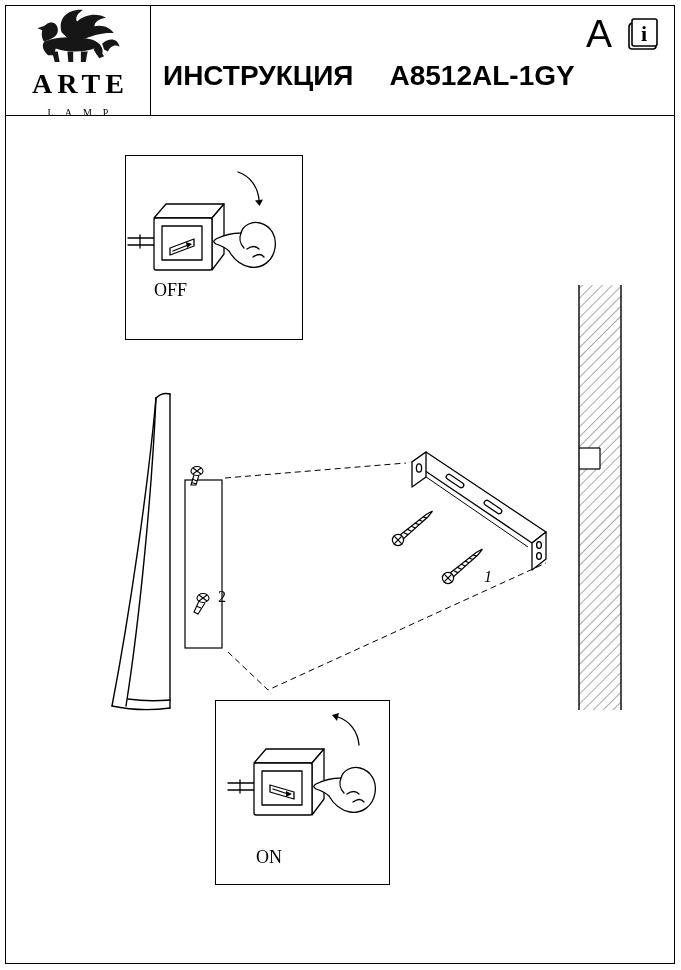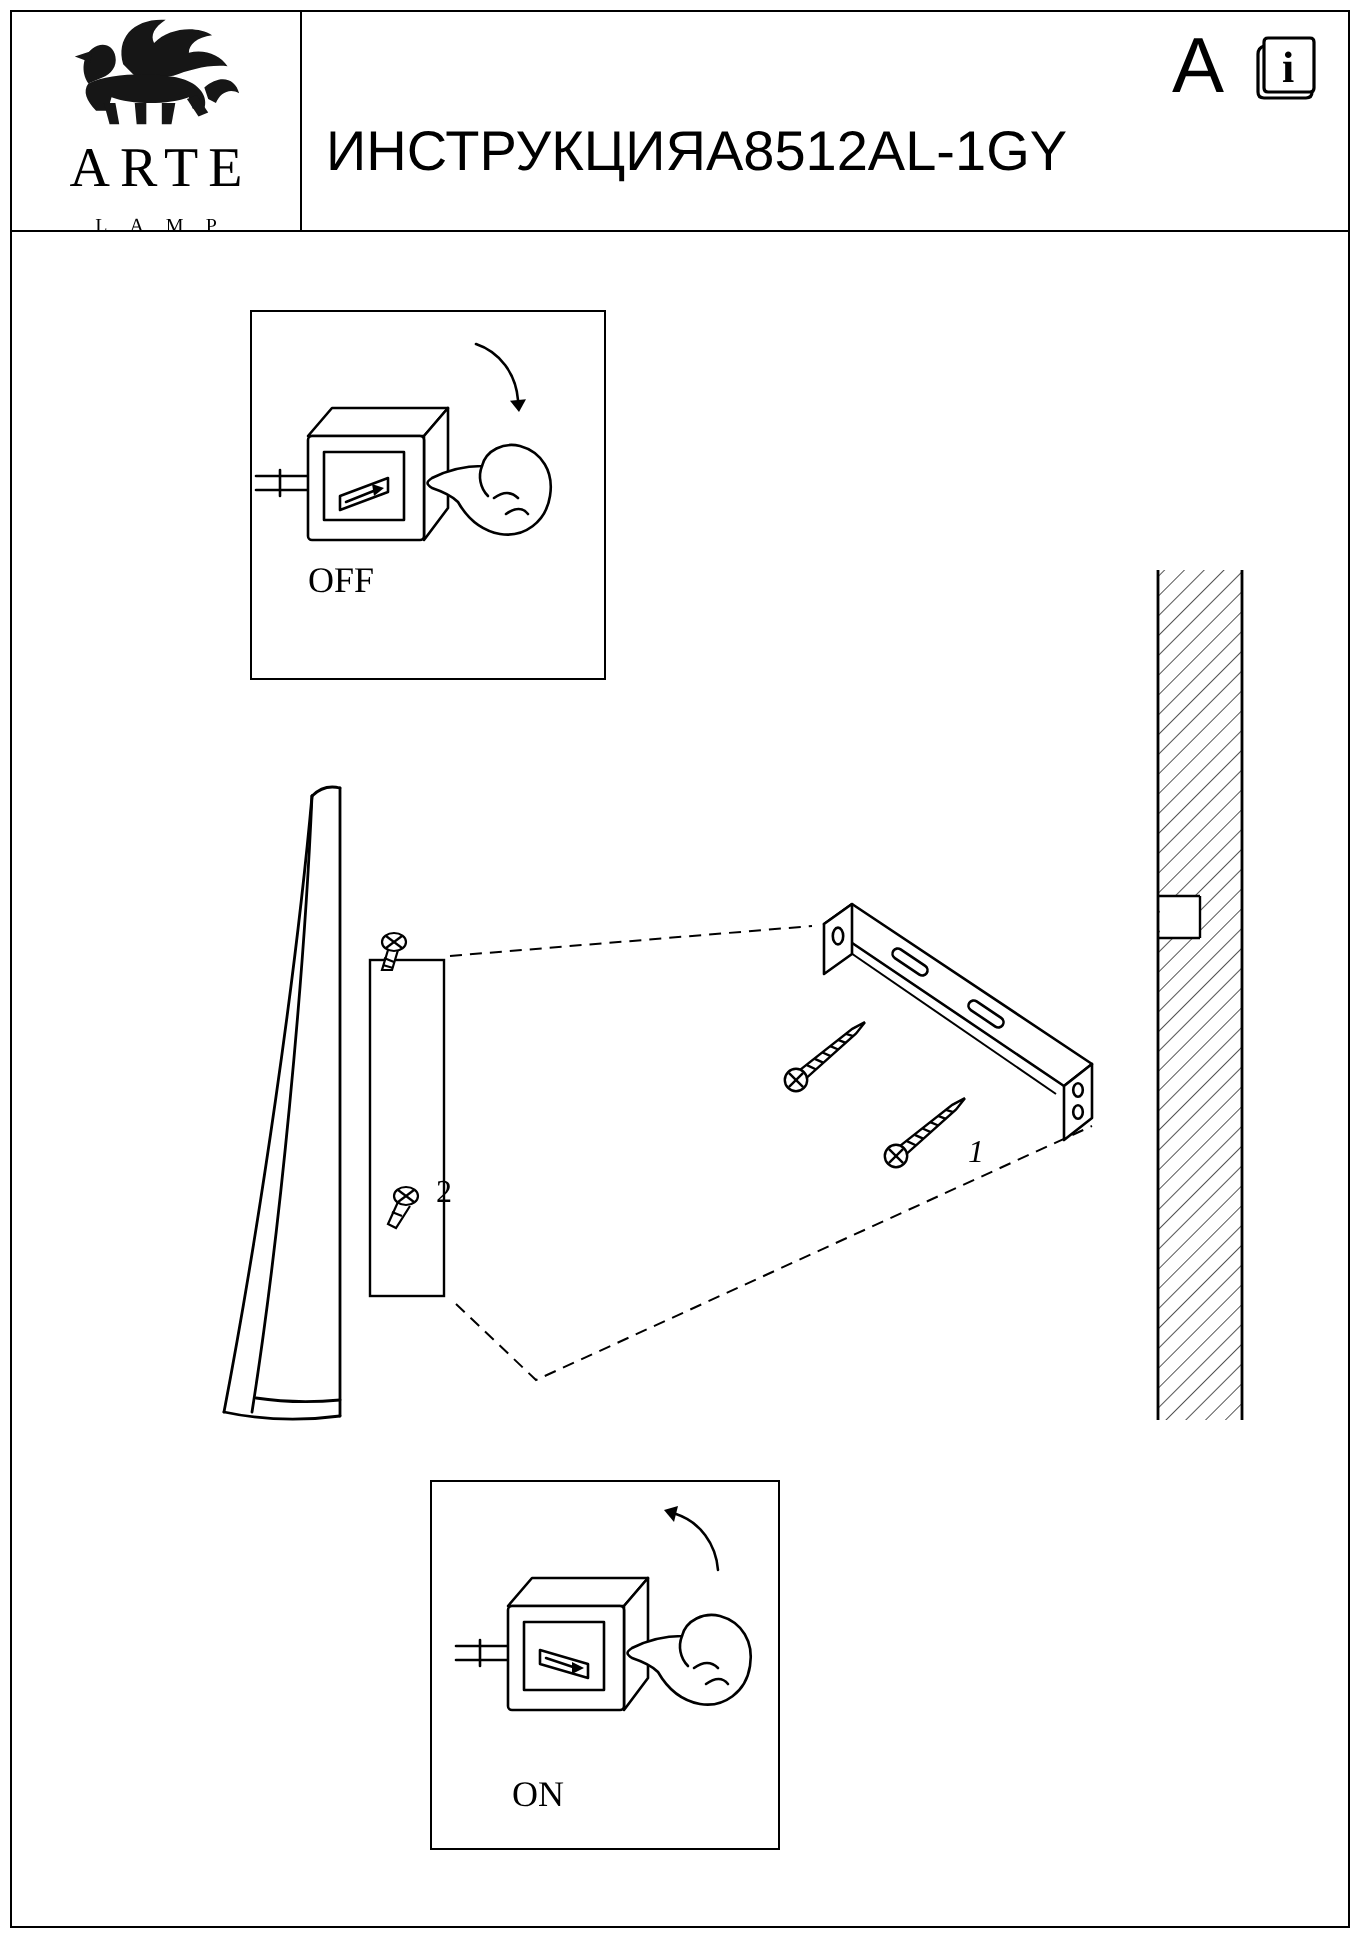--- a/index.html
+++ b/index.html
@@ -10,41 +10,41 @@
     color:#000;
   }
   .page { position:relative; width:681px; height:970px; background:#fff; overflow:hidden; }
   .page-border { position:absolute; left:5px; top:5px; width:670px; height:959px; border:1.6px solid #000; }
   .header-rule { position:absolute; left:5px; top:115px; width:670px; border-top:1.6px solid #000; }
   .logo-divider { position:absolute; left:150px; top:5px; height:110px; border-left:1.6px solid #000; }
 
   .logo-block { position:absolute; left:8px; top:7px; width:140px; height:106px; text-align:center; }
   .logo-brand {
     font-family:"Liberation Serif", serif;
-    font-size:28px; line-height:1.05; letter-spacing:5px; text-indent:5px;
+    font-size:28px; line-height:1.05; letter-spacing:5px; text-indent:5px;font-weight:bold;
   }
   .logo-sub {
     font-family:"Liberation Serif", serif;
     font-size:10px; letter-spacing:11px; text-indent:11px; margin-top:9px;
   }
 
   .title-en {
     position:absolute; left:158px; top:17px; width:275px; text-align:center;
     font-size:20px; font-weight:bold; white-space:pre; letter-spacing:0.5px;
   }
   .title-row {
-    position:absolute; left:163px; top:60px; display:flex; 
-    font-size:28px; font-weight:normal; white-space:pre;
+    position:absolute; left:163px; top:60px; display:flex; gap:36px;
+    font-size:28px; font-weight:bold; white-space:pre;
   }
   .page-letter { position:absolute; left:586px; top:12px; font-size:39px; font-weight:normal; }
   .book-icon { position:absolute; left:626px; top:16px; }
 
   .fig { position:absolute; border:1.6px solid #000; background:#fff; }
   .fig-off { left:125px; top:155px; width:178px; height:185px; }
-  .fig-on  { left:215px; top:740px; width:175px; height:185px; }
+  .fig-on  { left:215px; top:700px; width:175px; height:185px; }
   .fig svg { position:absolute; left:0; top:0; }
   .fig-label {
     position:absolute; font-family:"Liberation Serif", serif; font-size:18px;
   }
   .off-label { left:28px; top:124px; }
   .on-label  { left:40px; top:146px; }
 
   .diagram { position:absolute; left:90px; top:282px; width:555px; height:440px; }
   .part-label {
     position:absolute; font-family:"Liberation Serif", serif; font-size:16px;

